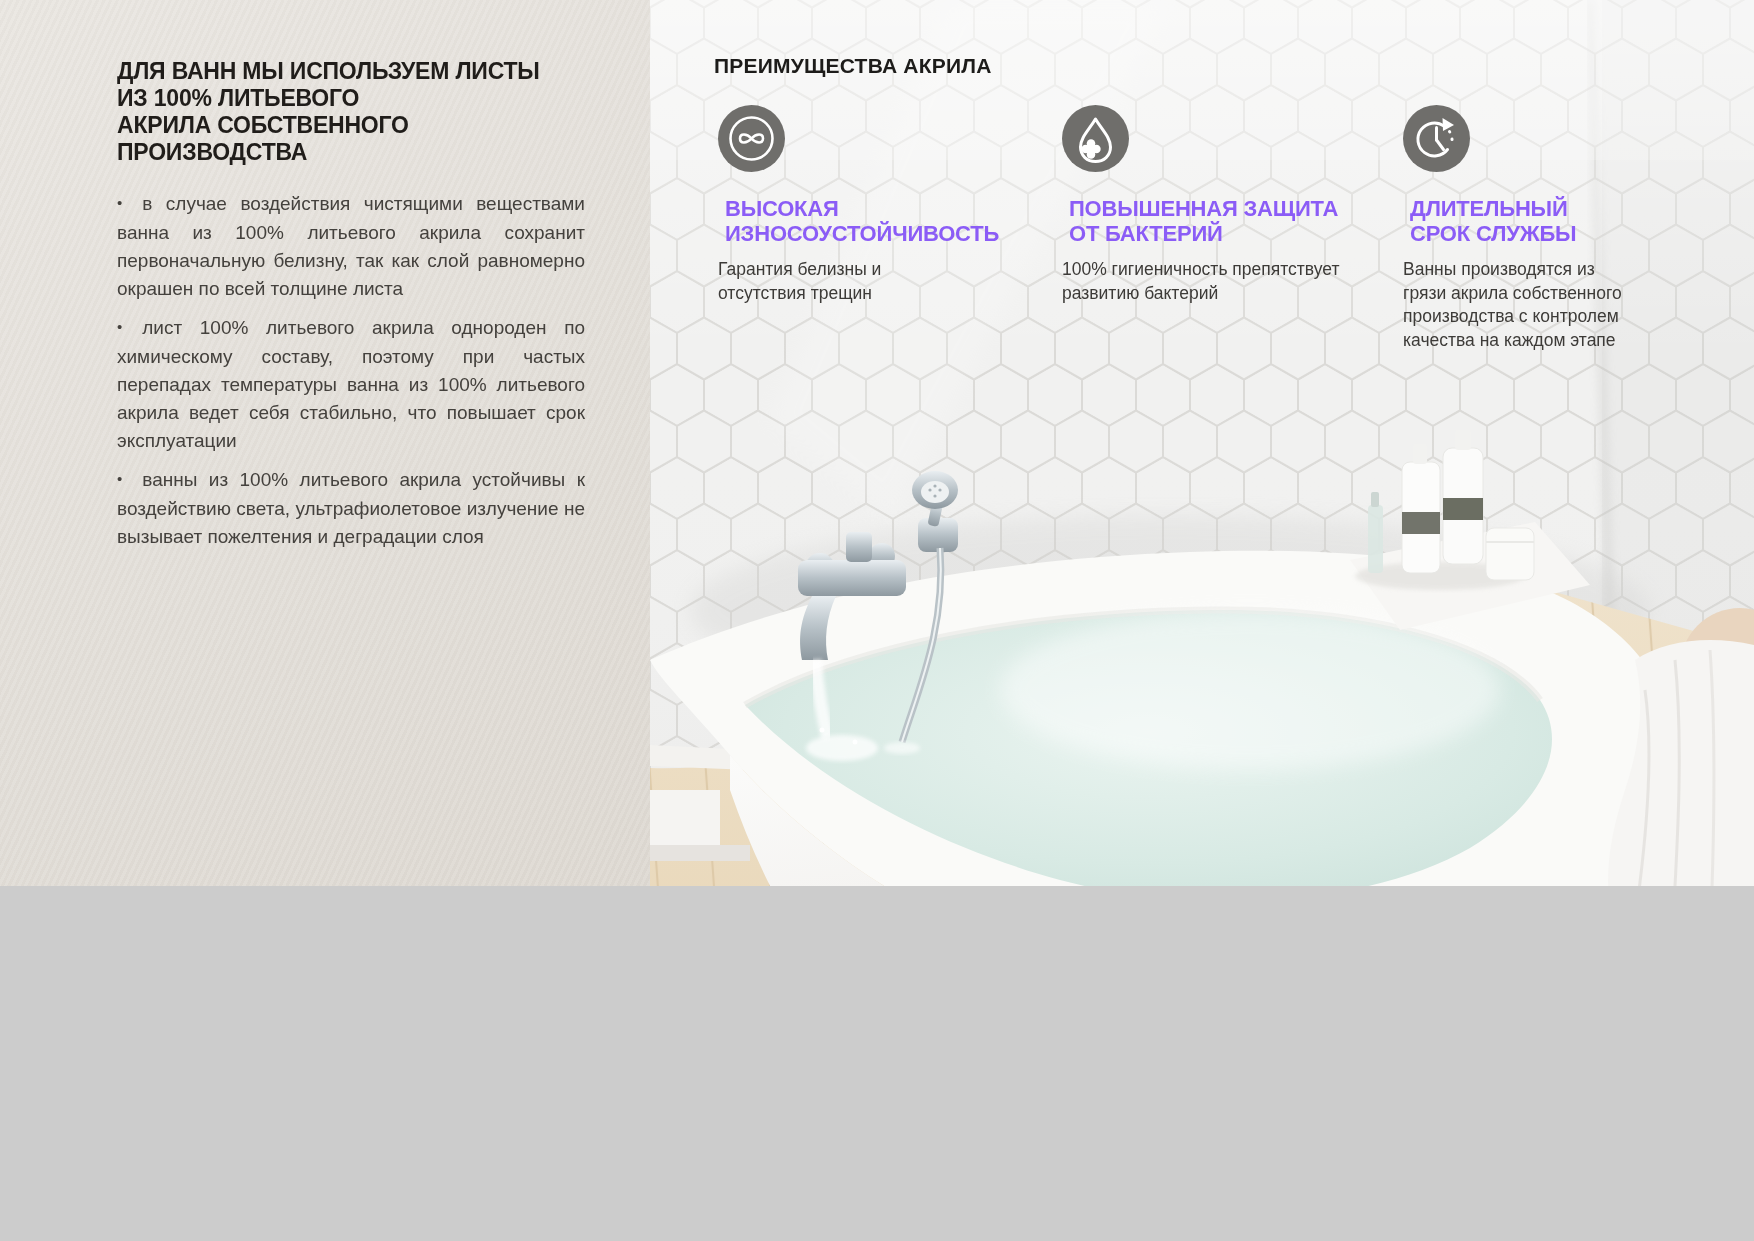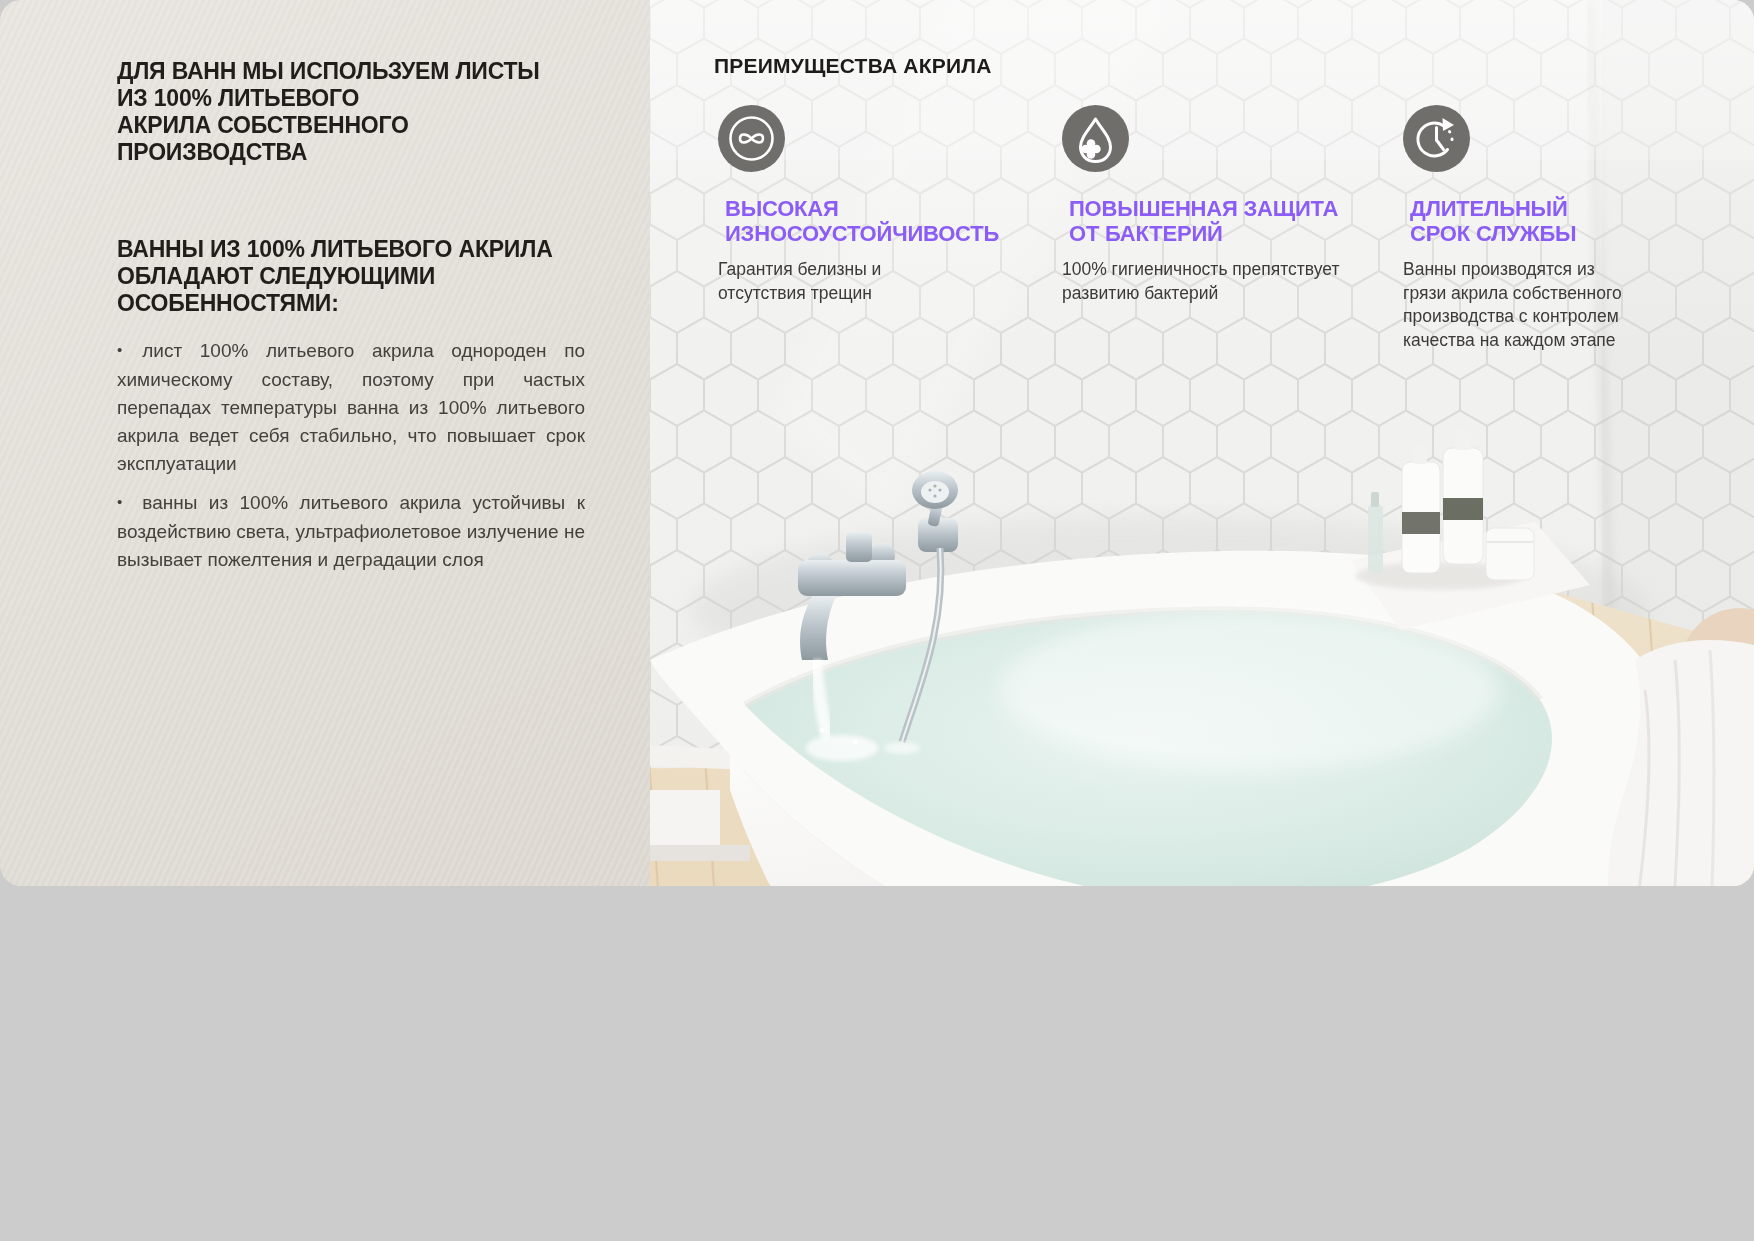--- a/index.html
+++ b/index.html
@@ -1,17 +1,17 @@
 <!DOCTYPE html>
 <html lang="ru"><head>
 <meta charset="utf-8">
 <style>
   html,body{margin:0;padding:0;overflow:hidden;background:#ccc;}
   body{width:1754px;height:1241px;font-family:"Liberation Sans","DejaVu Sans",sans-serif;}
-  .page{position:absolute;left:0;top:0;width:1754px;height:886px;overflow:hidden;border-radius:21px;}
+  .page{position:absolute;left:0;top:0;width:1754px;height:886px;overflow:hidden;}
 
   
   .left-panel{position:absolute;left:0;top:0;width:650px;height:1241px;
     background:
       repeating-linear-gradient(115deg, rgba(255,255,255,.05) 0 3px, rgba(120,110,95,.03) 3px 6px),
       linear-gradient(150deg,#eae7e2 0%,#e3dfd9 45%,#dbd6cf 100%);
   }
   .left-content{position:absolute;left:117px;top:58px;width:468px;color:#44413d;}
   .left-heading{font-size:23px;line-height:27px;font-weight:bold;color:#201d1a;
     letter-spacing:-0.2px;white-space:pre-line;margin:0 0 24px 0;}
@@ -42,24 +42,24 @@
 
 <div class="page">
 
   <aside class="left-panel">
     <div class="left-content">
       <h1 class="left-heading">ДЛЯ ВАНН МЫ ИСПОЛЬЗУЕМ ЛИСТЫ
 ИЗ 100% ЛИТЬЕВОГО
 АКРИЛА СОБСТВЕННОГО ПРОИЗВОДСТВА</h1>
 
 
-      <h2 class="left-heading second">ВАННЫ ИЗ 100% ЛИТЬЕВОГО АКРИЛА
-ОБЛАДАЮТ СЛЕДУЮЩИМИ
-ОСОБЕННОСТЯМИ:</h2>
-
+
+      <div class="bullet">
+        <span class="bullet-dot">•</span><span>в случае воздействия чистящими веществами ванна из 100% литьевого акрила сохранит первоначальную белизну, так как слой равномерно окрашен по всей толщине листа</span>
+      </div>
       <div class="bullet">
         <span class="bullet-dot">•</span><span>лист 100% литьевого акрила однороден по химическому составу, поэтому при частых перепадах температуры ванна из 100% литьевого акрила ведет себя стабильно, что повышает срок эксплуатации</span>
       </div>
       <div class="bullet">
         <span class="bullet-dot">•</span><span>ванны из 100% литьевого акрила устойчивы к воздействию света, ультрафиолетовое излучение не вызывает пожелтения и деградации слоя</span>
       </div>
     </div>
   </aside>
 
   <section class="photo-panel">

